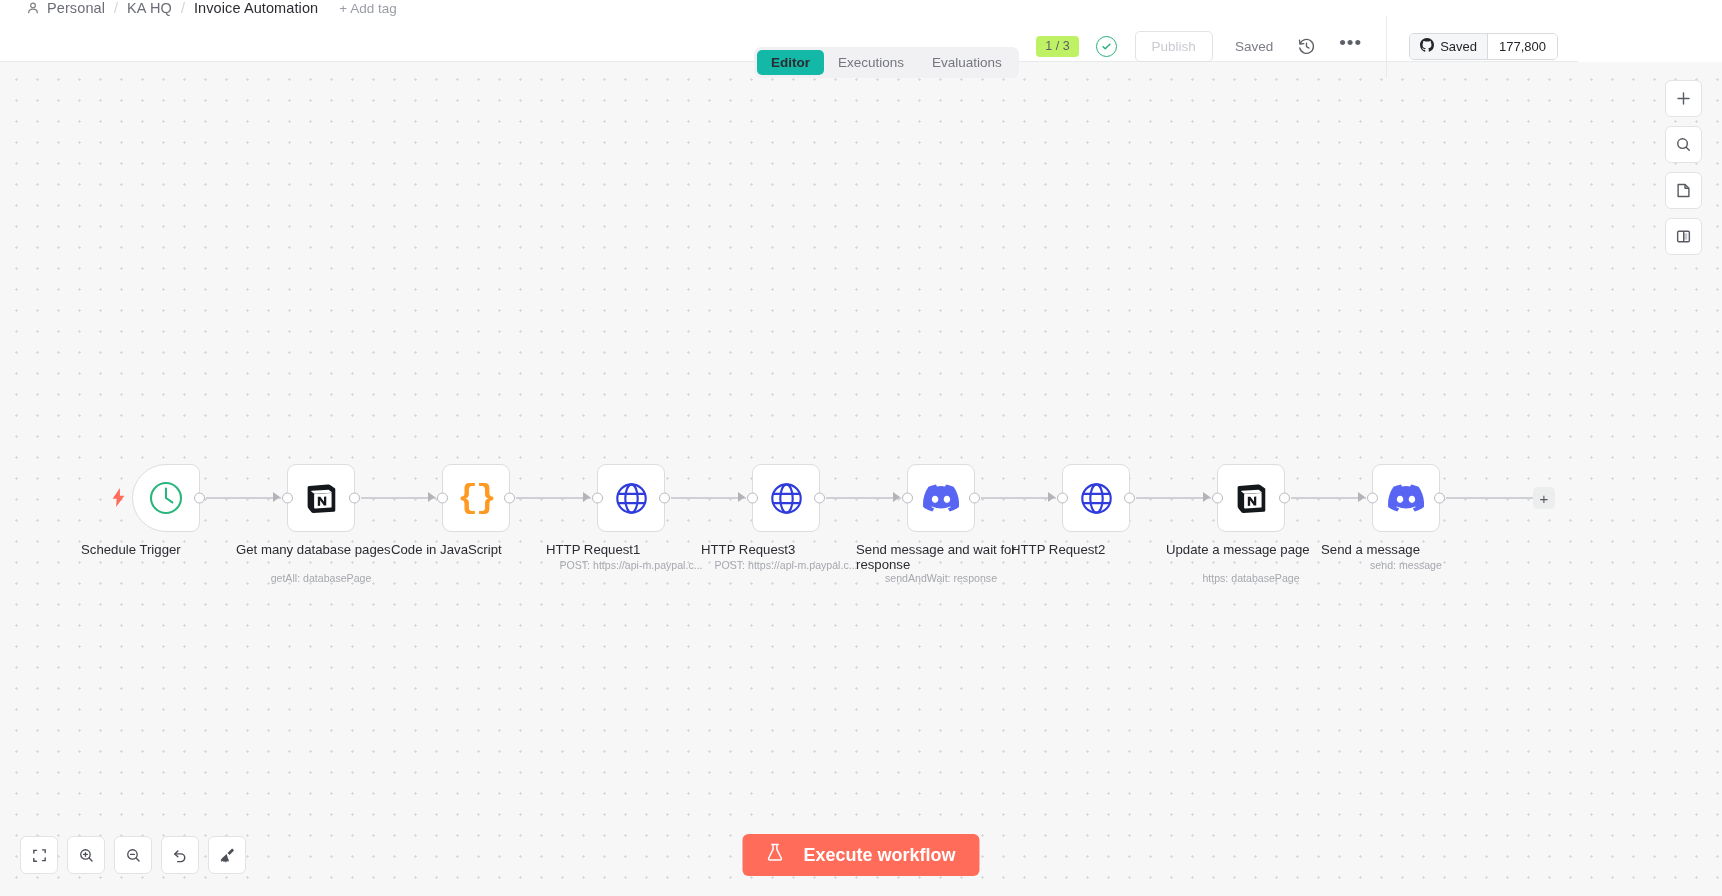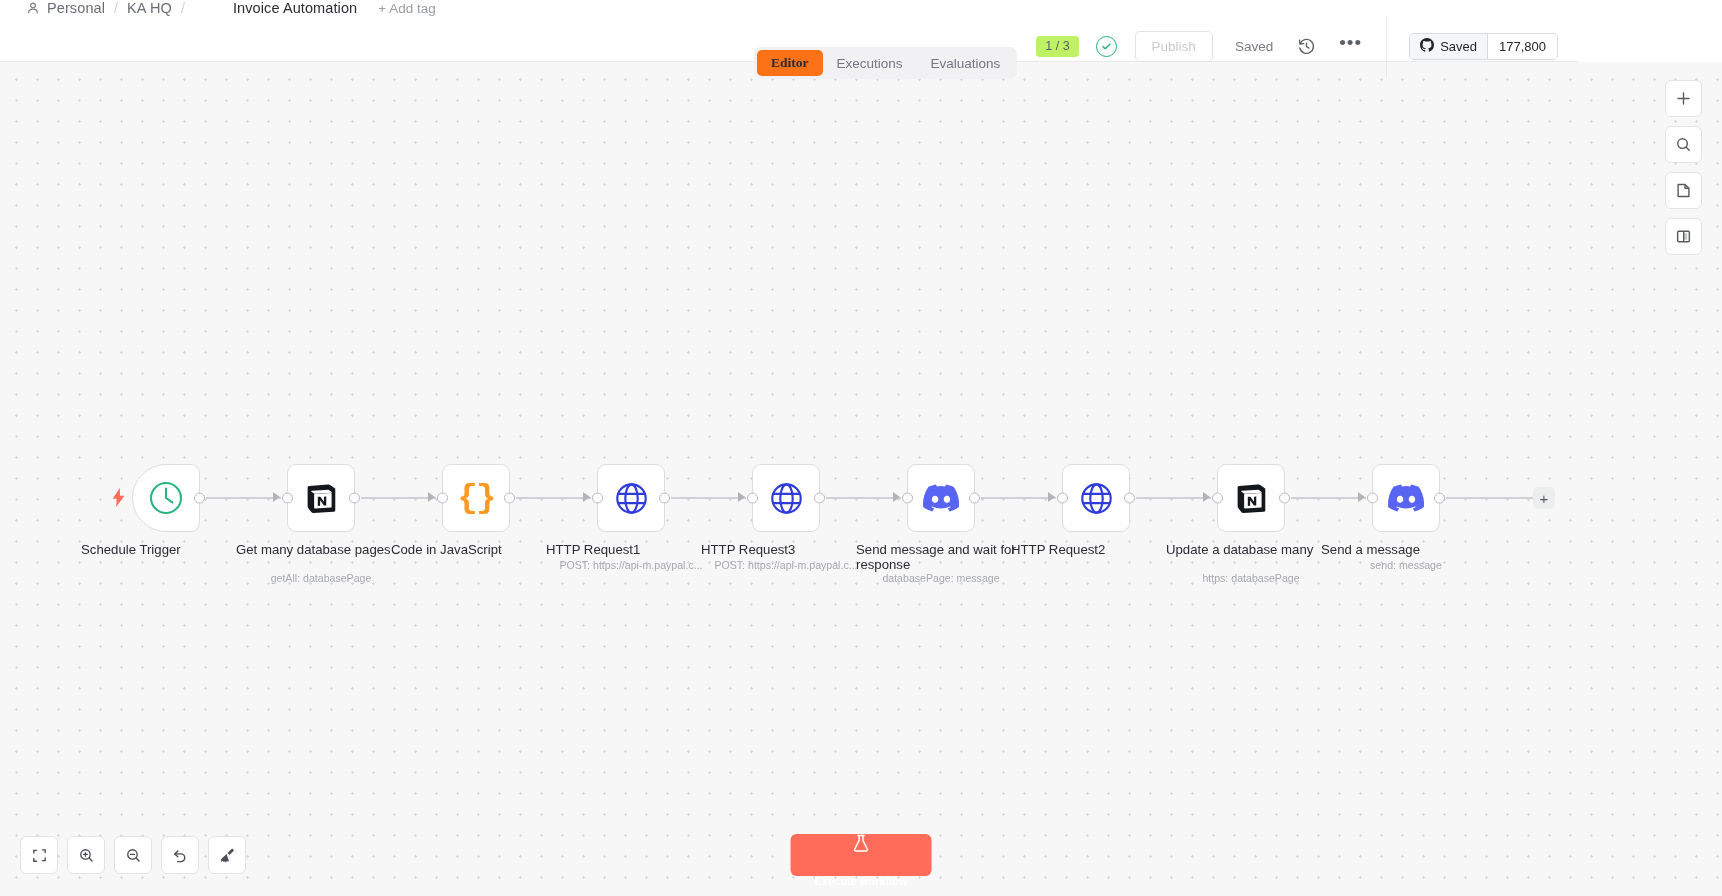--- a/index.html
+++ b/index.html
@@ -15,21 +15,21 @@
     width: 1578px; height: 62px;
     background: #ffffff;
     border-bottom: 1px solid #e8e9eb;
     display: flex; align-items: flex-start;
     z-index: 40;
     flex-direction: column;
   }
   .breadcrumb { display: flex; align-items: center; padding-left: 26px; gap: 0; }
   .bc-person-icon { width: 14px; height: 14px; margin-right: 7px; color: #7d7f85; display:flex; align-items:center; }
   .bc-item { font-size: 14.5px; color: #6b6e76; letter-spacing: .1px; }
-  .bc-item.current { color: #2b2c31; margin-left: 39px; }
+  .bc-item.current { color: #2b2c31; }
   .bc-sep { font-size: 14.5px; color: #d2d4d8; margin: 0 9px; }
   .bc-addtag { font-size: 13.5px; color: #9a9da5; margin-left: 21px; cursor: pointer; }
 
   .header-right {
     margin-left: auto; display: flex; align-items: center; height: 100%;
   }
   .page-count {
     font-size: 12.5px; color: #5c5f66;
     background: #bef264; border-radius: 4px;
     padding: 4px 9px; line-height: 1;
@@ -71,21 +71,21 @@
   .tabbar {
     position: absolute; top: 47px; left: 754px;
     display: flex; align-items: center; gap: 0;
     background: #f1f1f3; border-radius: 7px; padding: 3px;
     z-index: 45;
   }
   .tab {
     font-size: 13.5px; color: #74777e;
     padding: 5px 14px; border-radius: 5px; cursor: pointer; white-space: nowrap;
   }
-  .tab.active { background: #f97316; color: #2b2c31; font-weight: 600; font-family: Liberation Serif, serif; }
+  .tab.active { background: #14b8a6; color: #2b2c31; font-weight: 600; }
 
   
   .canvas {
     position: absolute; top: 62px; left: 0;
     width: 1722px; height: 834px;
     background-color: #f7f7f8;
     background-image: radial-gradient(circle, #d8d9dc 1.05px, transparent 1.1px);
     background-size: 21px 21px;
     background-position: 6px 7px;
     overflow: hidden;
@@ -163,24 +163,23 @@
     border: 1px solid #e2e3e6; border-radius: 6px;
     display: flex; align-items: center; justify-content: center;
     color: #4c4f56; cursor: pointer;
   }
   .execute-btn {
     position: absolute; left: 50%; transform: translateX(-50%);
     bottom: 20px; background: #ff6d5a; color: #fff;
     border: none; border-radius: 6px;
     height: 42px; padding: 0 24px;
     display: flex; align-items: center; gap: 20px;
-    font-size: 11px; font-weight: 600; cursor: pointer;
+    font-size: 18px; font-weight: 600; cursor: pointer;
     font-family: "Liberation Sans", sans-serif;
     z-index: 20;
-    flex-direction: column;
   }
   .code-braces { font-size: 34px; color: #FF9922; font-weight: 700; font-family: "Liberation Mono", monospace; letter-spacing: -2px; }
 </style>
 </head>
 <body>
 
 <div class="header">
 
   <div class="breadcrumb">
     <span class="bc-person-icon">
@@ -371,21 +370,21 @@
         <div class="node-box">
           <div style="display: flex; align-items: center; justify-content: center;">
             <svg width="36" height="28" viewBox="0 0 40 31" fill="#5865f2">
         <path d="M33.9 2.9A32.9 32.9 0 0 0 25.7.4a23 23 0 0 0-1.1 2.2 30.4 30.4 0 0 0-9.1 0A22 22 0 0 0 14.4.4 32.8 32.8 0 0 0 6.1 2.9C.9 10.6-.5 18.1.2 25.5a33.2 33.2 0 0 0 10.1 5.1 24.6 24.6 0 0 0 2.2-3.5 21.5 21.5 0 0 1-3.4-1.6c.3-.2.6-.4.8-.6a23.7 23.7 0 0 0 20.3 0c.3.2.6.4.8.6a21.6 21.6 0 0 1-3.4 1.6 24.2 24.2 0 0 0 2.2 3.5 33.1 33.1 0 0 0 10.1-5.1c.8-8.6-1.4-16-5.9-22.6zM13.4 21c-2 0-3.6-1.8-3.6-4s1.6-4.1 3.6-4.1 3.6 1.8 3.6 4.1-1.6 4-3.6 4zm13.2 0c-2 0-3.6-1.8-3.6-4s1.6-4.1 3.6-4.1 3.6 1.8 3.6 4.1-1.5 4-3.6 4z"></path>
             </svg>
           </div>
           <div class="port left"></div>
           <div class="port right"></div>
         </div>
         <div class="node-label">Send message and wait for response</div>
-        <div class="node-sub" style="top: 108px;">databasePage: message</div>
+        <div class="node-sub" style="top: 108px;">sendAndWait: response</div>
       </div>
       <div class="node-wrap" style="left: 1062px; top: 402px;">
         <div class="node-box">
           <div style="display: flex; align-items: center; justify-content: center;">
             <svg width="35" height="35" viewBox="0 0 36 36" fill="none" stroke="#2f3cdb" stroke-width="2.2">
         <circle cx="18" cy="18" r="14.6"></circle>
         <ellipse cx="18" cy="18" rx="6.4" ry="14.6"></ellipse>
         <path d="M3.9 13.2h28.2M3.9 22.8h28.2"></path>
             </svg>
           </div>
@@ -401,21 +400,21 @@
         <path d="M4.6 4.1 23.2 2.6c1.6-.1 2.1.1 3.1.8l4 2.8c.7.5.9.7.9 1.3v21.3c0 1.1-.4 1.8-1.9 1.9L8.8 32c-1 .1-1.5-.1-2.1-.8l-3.1-4c-.6-.8-.9-1.4-.9-2.1V5.8c0-.9.4-1.6 1.9-1.7z" fill="#14181c"></path>
         <path d="M23.2 2.6 4.6 4.1C3.1 4.2 2.7 4.9 2.7 5.8v19.3c0 .7.3 1.3.9 2.1l3.1 4c.6.7 1.1.9 2.1.8l20.5-1.3c1.5-.1 1.9-.8 1.9-1.9V7.5c0-.6-.2-.8-.9-1.3l-4-2.8c-1-.7-1.5-.9-3.1-.8z" fill="#fff" opacity="0"></path>
         <path d="M24.2 8.1 7.2 9.1c-.8.1-1 .5-.7.8l2.7 1.9c.5.4.9.3 1.8.3l16.3-1c.4 0 .7-.3.4-.6l-2.3-1.7c-.4-.3-.8-.7-1.2-.7z" fill="#fff"></path>
         <path d="M9.4 26.6V13.3c0-.6.2-.8.7-.9l16.6-1c.5 0 .7.3.7.8v13.2c0 .5-.1 1-.8 1l-16 .9c-.7.1-1.2-.1-1.2-.7z" fill="#fff"></path>
         <path d="M13.2 15.3v9.3l2.4-.1v-5.6l3.9 5.4 2.4-.1v-9.2l-2.3.1v5.2l-3.8-5.2-2.6.2z" fill="#14181c"></path>
       </svg>
           </div>
           <div class="port left"></div>
           <div class="port right"></div>
         </div>
-        <div class="node-label">Update a database many</div>
+        <div class="node-label">Update a message page</div>
         <div class="node-sub" style="top: 108px;">https: databasePage</div>
       </div>
       <div class="node-wrap" style="left: 1372px; top: 402px;">
         <div class="node-box">
           <div style="display: flex; align-items: center; justify-content: center;">
             <svg width="36" height="28" viewBox="0 0 40 31" fill="#5865f2">
         <path d="M33.9 2.9A32.9 32.9 0 0 0 25.7.4a23 23 0 0 0-1.1 2.2 30.4 30.4 0 0 0-9.1 0A22 22 0 0 0 14.4.4 32.8 32.8 0 0 0 6.1 2.9C.9 10.6-.5 18.1.2 25.5a33.2 33.2 0 0 0 10.1 5.1 24.6 24.6 0 0 0 2.2-3.5 21.5 21.5 0 0 1-3.4-1.6c.3-.2.6-.4.8-.6a23.7 23.7 0 0 0 20.3 0c.3.2.6.4.8.6a21.6 21.6 0 0 1-3.4 1.6 24.2 24.2 0 0 0 2.2 3.5 33.1 33.1 0 0 0 10.1-5.1c.8-8.6-1.4-16-5.9-22.6zM13.4 21c-2 0-3.6-1.8-3.6-4s1.6-4.1 3.6-4.1 3.6 1.8 3.6 4.1-1.6 4-3.6 4zm13.2 0c-2 0-3.6-1.8-3.6-4s1.6-4.1 3.6-4.1 3.6 1.8 3.6 4.1-1.5 4-3.6 4z"></path>
             </svg>
           </div>
           <div class="port left"></div>

